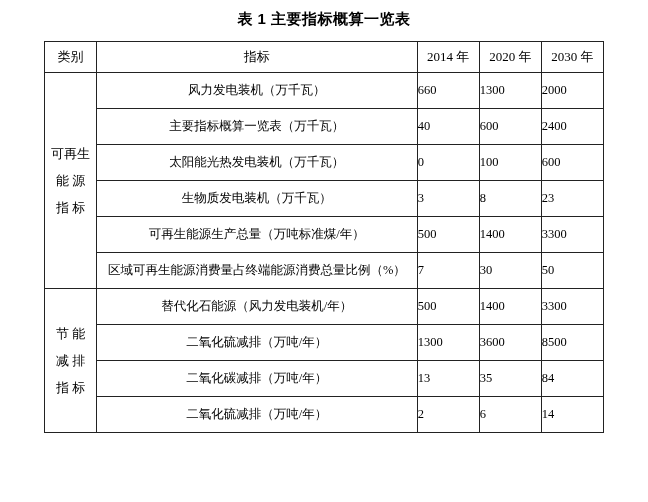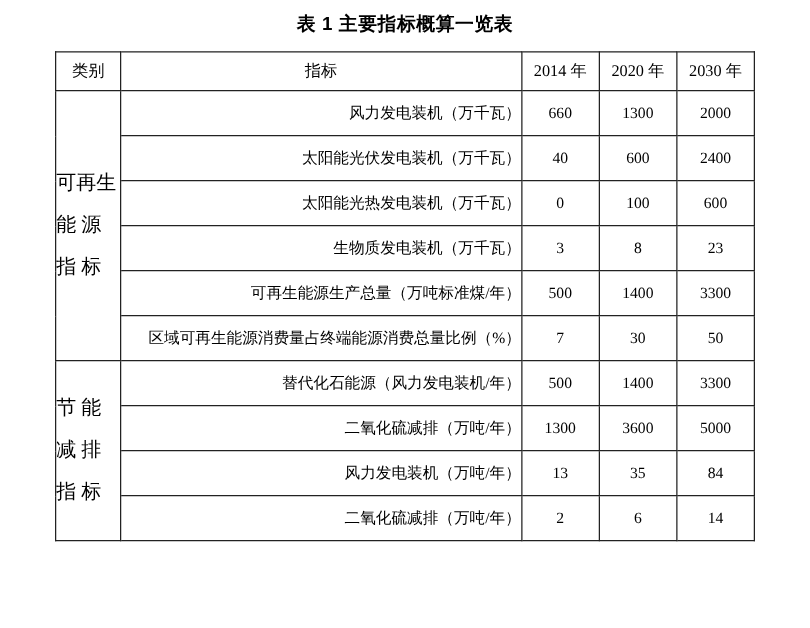--- a/index.html
+++ b/index.html
@@ -42,35 +42,34 @@
     font-weight: normal;
   }
   .hdr td {
     text-align: center;
     font-weight: bold;
     font-size: 13px;
     height: 30px;
     font-family: "Liberation Serif", serif;
   }
   .cat-cell {
-    text-align: left;
+    text-align: center;
     vertical-align: middle;
-    font-size: 16px;
+    font-size: 13px;
     line-height: 2.1;
     width: 52px;
   }
   .ind-cell {
-    text-align: right;
+    text-align: center;
     padding-left: 10px;
     height: 35px;
     vertical-align: middle;
     font-size: 12.5px;
   }
   .num-cell {
-    text-align: center;
     vertical-align: middle;
     width: 62px;
     font-size: 12.5px;
   }
   .cat-stack span {
     display: block;
   }
 </style>
 </head>
 <body>
@@ -101,21 +100,21 @@
           <span>可再生</span>
           <span>能 源</span>
           <span>指 标</span>
         </td>
         <td class="ind-cell">风力发电装机（万千瓦）</td>
         <td class="num-cell">660</td>
         <td class="num-cell">1300</td>
         <td class="num-cell">2000</td>
       </tr>
       <tr>
-        <td class="ind-cell">太阳能光伏发电装机（万千瓦）</td>
+        <td class="ind-cell">主要指标概算一览表（万千瓦）</td>
         <td class="num-cell">40</td>
         <td class="num-cell">600</td>
         <td class="num-cell">2400</td>
       </tr>
       <tr>
         <td class="ind-cell">太阳能光热发电装机（万千瓦）</td>
         <td class="num-cell">0</td>
         <td class="num-cell">100</td>
         <td class="num-cell">600</td>
       </tr>
@@ -146,24 +145,24 @@
         </td>
         <td class="ind-cell">替代化石能源（风力发电装机/年）</td>
         <td class="num-cell">500</td>
         <td class="num-cell">1400</td>
         <td class="num-cell">3300</td>
       </tr>
       <tr>
         <td class="ind-cell">二氧化硫减排（万吨/年）</td>
         <td class="num-cell">1300</td>
         <td class="num-cell">3600</td>
-        <td class="num-cell">5000</td>
+        <td class="num-cell">8500</td>
       </tr>
       <tr>
-        <td class="ind-cell">风力发电装机（万吨/年）</td>
+        <td class="ind-cell">二氧化碳减排（万吨/年）</td>
         <td class="num-cell">13</td>
         <td class="num-cell">35</td>
         <td class="num-cell">84</td>
       </tr>
       <tr>
         <td class="ind-cell">二氧化硫减排（万吨/年）</td>
         <td class="num-cell">2</td>
         <td class="num-cell">6</td>
         <td class="num-cell">14</td>
       </tr>

